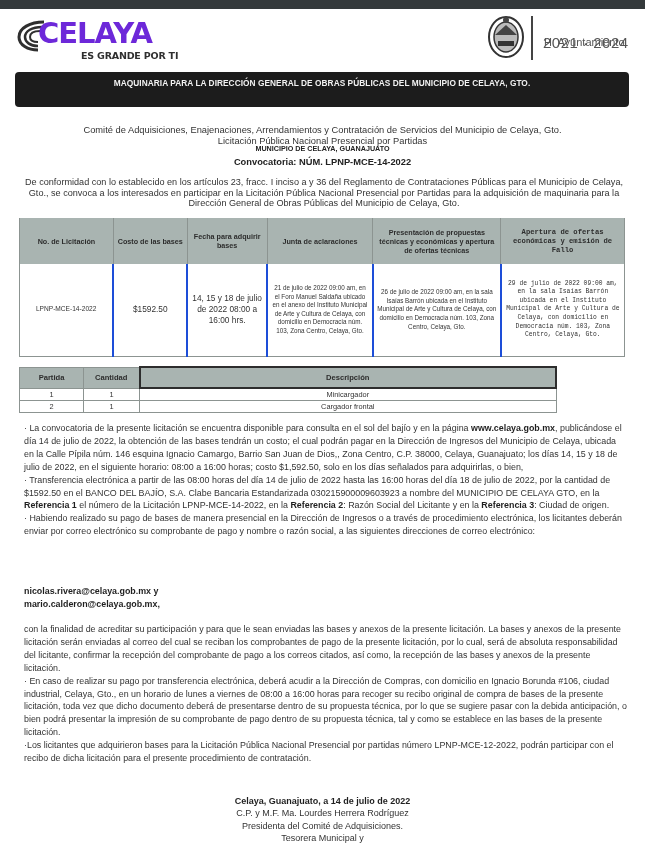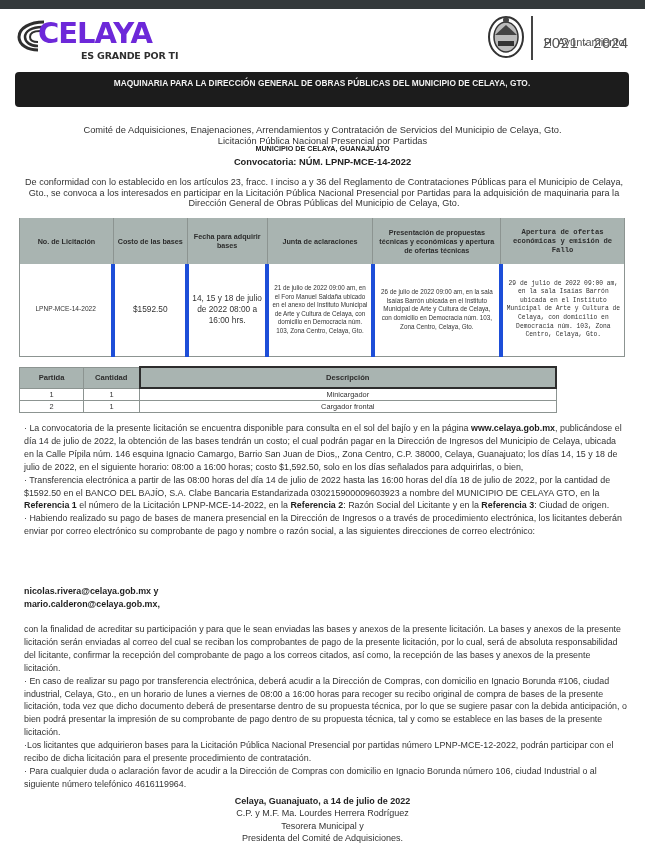--- a/index.html
+++ b/index.html
@@ -24,21 +24,21 @@
   .center { text-align: center; }
   .muni { position: absolute; left: 0; top: 116px; width: 645px; font-size: 7.2px; font-weight: bold; color: #222; margin-top: 28px; }
   .comite { position: absolute; left: 0; top: 125px; width: 645px; font-size: 9.3px; color: #333; line-height: 11px; }
   .convocatoria { position: absolute; left: 0; top: 157px; width: 645px; font-size: 9.3px; font-weight: bold; color: #222; }
   .intro { position: absolute; left: 18px; top: 177px; width: 612px; font-size: 9.1px; line-height: 10.5px; color: #333; }
 
   
   table { border-collapse: collapse; }
   .main-table { position: absolute; left: 19px; top: 218px; width: 606px; }
   .main-table th { background: #a9b4b1; font-size: 7.2px; font-weight: bold; color: #2d2d2d; height: 46px; border-right: 1px solid #8c9491; padding: 0 2px; line-height: 9px; vertical-align: middle; }
-  .main-table td { font-size: 6.3px; color: #333; text-align: center; vertical-align: middle; border-right: 4px solid #1d4ed8; border-bottom: 1px solid #8c9491; height: 92px; line-height: 8.6px; padding: 0 3px; }
+  .main-table td { font-size: 6.3px; color: #333; text-align: center; vertical-align: middle; border-right: 2px solid #1d4ed8; border-bottom: 1px solid #8c9491; height: 92px; line-height: 8.6px; padding: 0 3px; }
   .main-table td.big { font-size: 8.3px; line-height: 11px; }
   .main-table td.id { font-size: 6.6px; }
   .main-table tr th:first-child, .main-table tr td:first-child { border-left: 1px solid #8c9491; }
   .main-table td:last-child, .main-table th:last-child { border-right: 1px solid #8c9491; font-family: Liberation Mono, monospace; }
 
   
   .items-table { position: absolute; left: 19px; top: 366px; width: 538px; }
   .items-table th { background: #a9b4b1; font-size: 7.6px; font-weight: bold; color: #2d2d2d; height: 21px; border: 1px solid #8c9491; }
   .items-table th.desc { border: 2px solid #2d2d2d; }
   .items-table td { font-size: 7.4px; color: #333; text-align: center; border: 1px solid #8c9491; height: 12px; line-height: 11px; }
@@ -157,21 +157,20 @@
 
 <div class="emails">
   <div>nicolas.rivera@celaya.gob.mx y</div>
   <div>mario.calderon@celaya.gob.mx,</div>
 </div>
 
 <div class="body-text p2">
   <div>con la finalidad de acreditar su participación y para que le sean enviadas las bases y anexos de la presente licitación. La bases y anexos de la presente licitación serán enviadas al correo del cual se reciban los comprobantes de pago de la presente licitación, por lo cual, será de absoluta responsabilidad del licitante, confirmar la recepción del comprobante de pago a los correos citados, así como, la recepción de las bases y anexos de la presente licitación.</div>
   <div>· En caso de realizar su pago por transferencia electrónica, deberá acudir a la Dirección de Compras, con domicilio en Ignacio Borunda #106, ciudad industrial, Celaya, Gto., en un horario de lunes a viernes de 08:00 a 16:00 horas para recoger su recibo original de compra de bases de la presente licitación, toda vez que dicho documento deberá de presentarse dentro de su propuesta técnica, por lo que se sugiere pasar con la debida anticipación, o bien podrá presentar la impresión de su comprobante de pago dentro de su propuesta técnica, tal y como se establece en las bases de la presente licitación.</div>
   <div>·Los licitantes que adquirieron bases para la Licitación Pública Nacional Presencial por partidas número LPNP-MCE-12-2022, podrán participar con el recibo de dicha licitación para el presente procedimiento de contratación.</div>
-  <div>· Para cualquier duda o aclaración favor de acudir a la Dirección de Compras con domicilio en Ignacio Borunda número 106, ciudad Industrial o al siguiente número telefónico 4616119964.</div>
 </div>
 
 <div class="signature">
   <div class="place">Celaya, Guanajuato, a 14 de julio de 2022</div>
   <div>C.P. y M.F. Ma. Lourdes Herrera Rodríguez</div>
+  <div>Presidenta del Comité de Adquisiciones.</div>
   <div>Tesorera Municipal y</div>
-  <div>Presidenta del Comité de Adquisiciones.</div>
 </div>
 
 </body></html>

